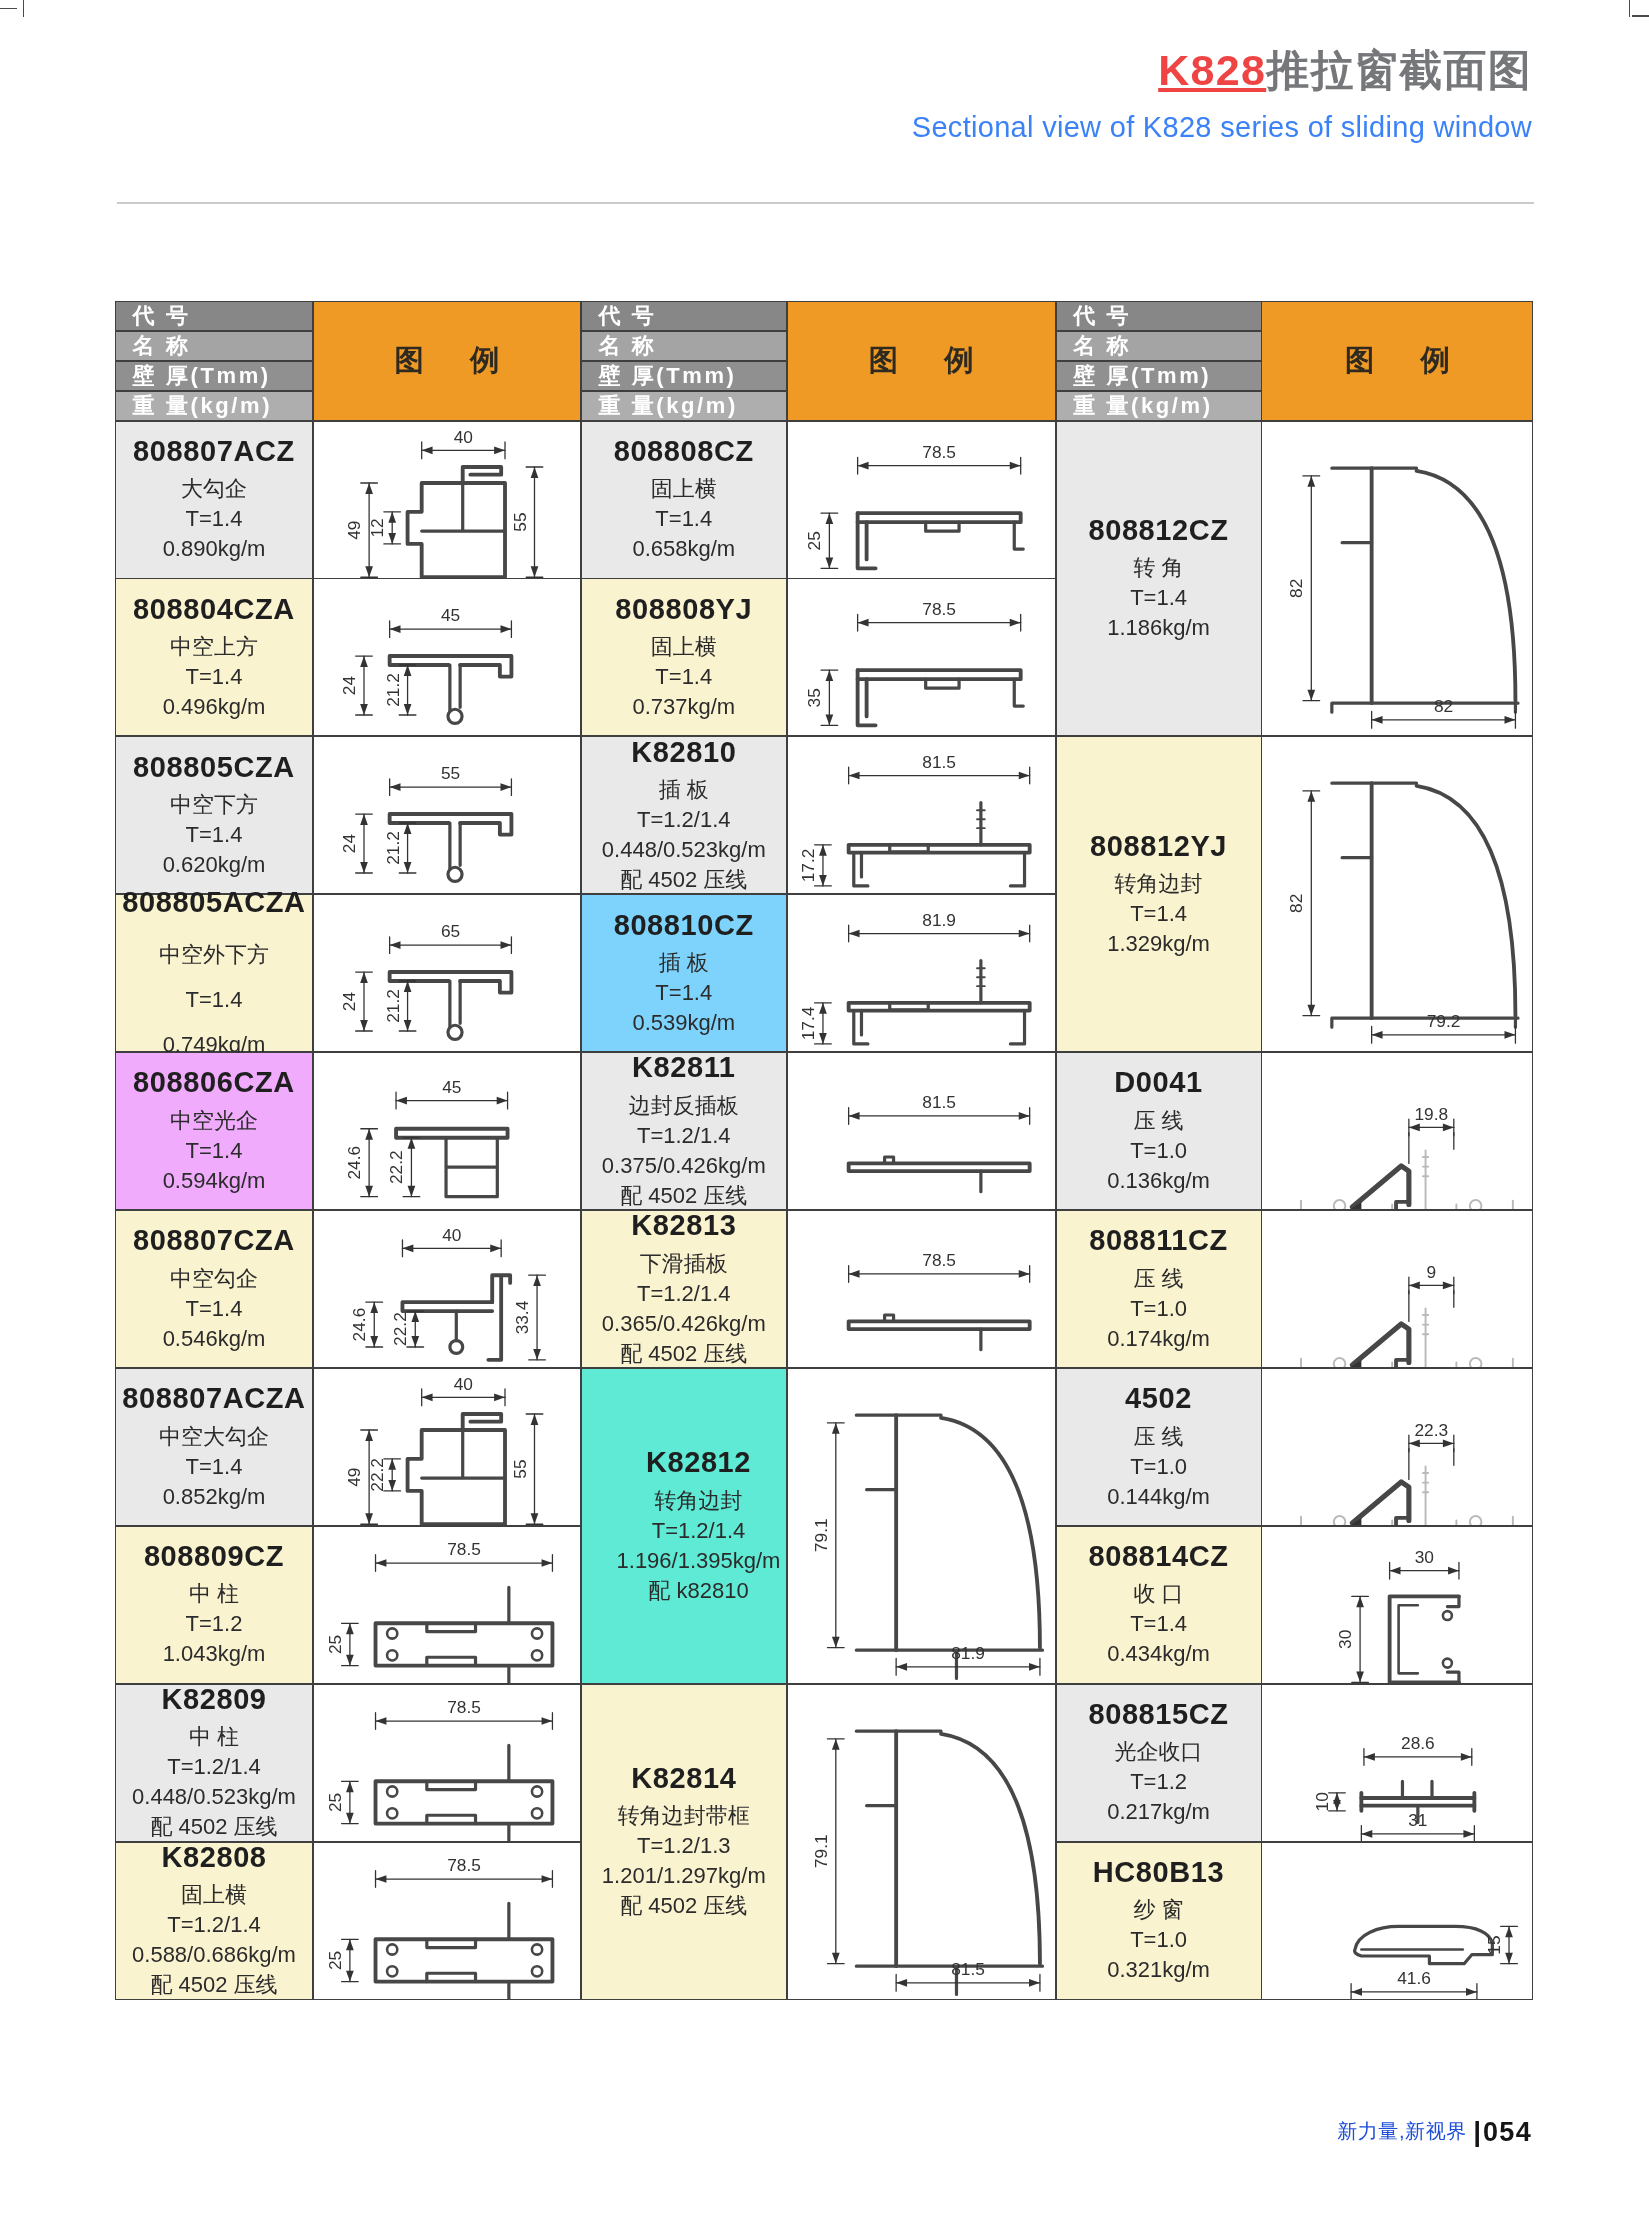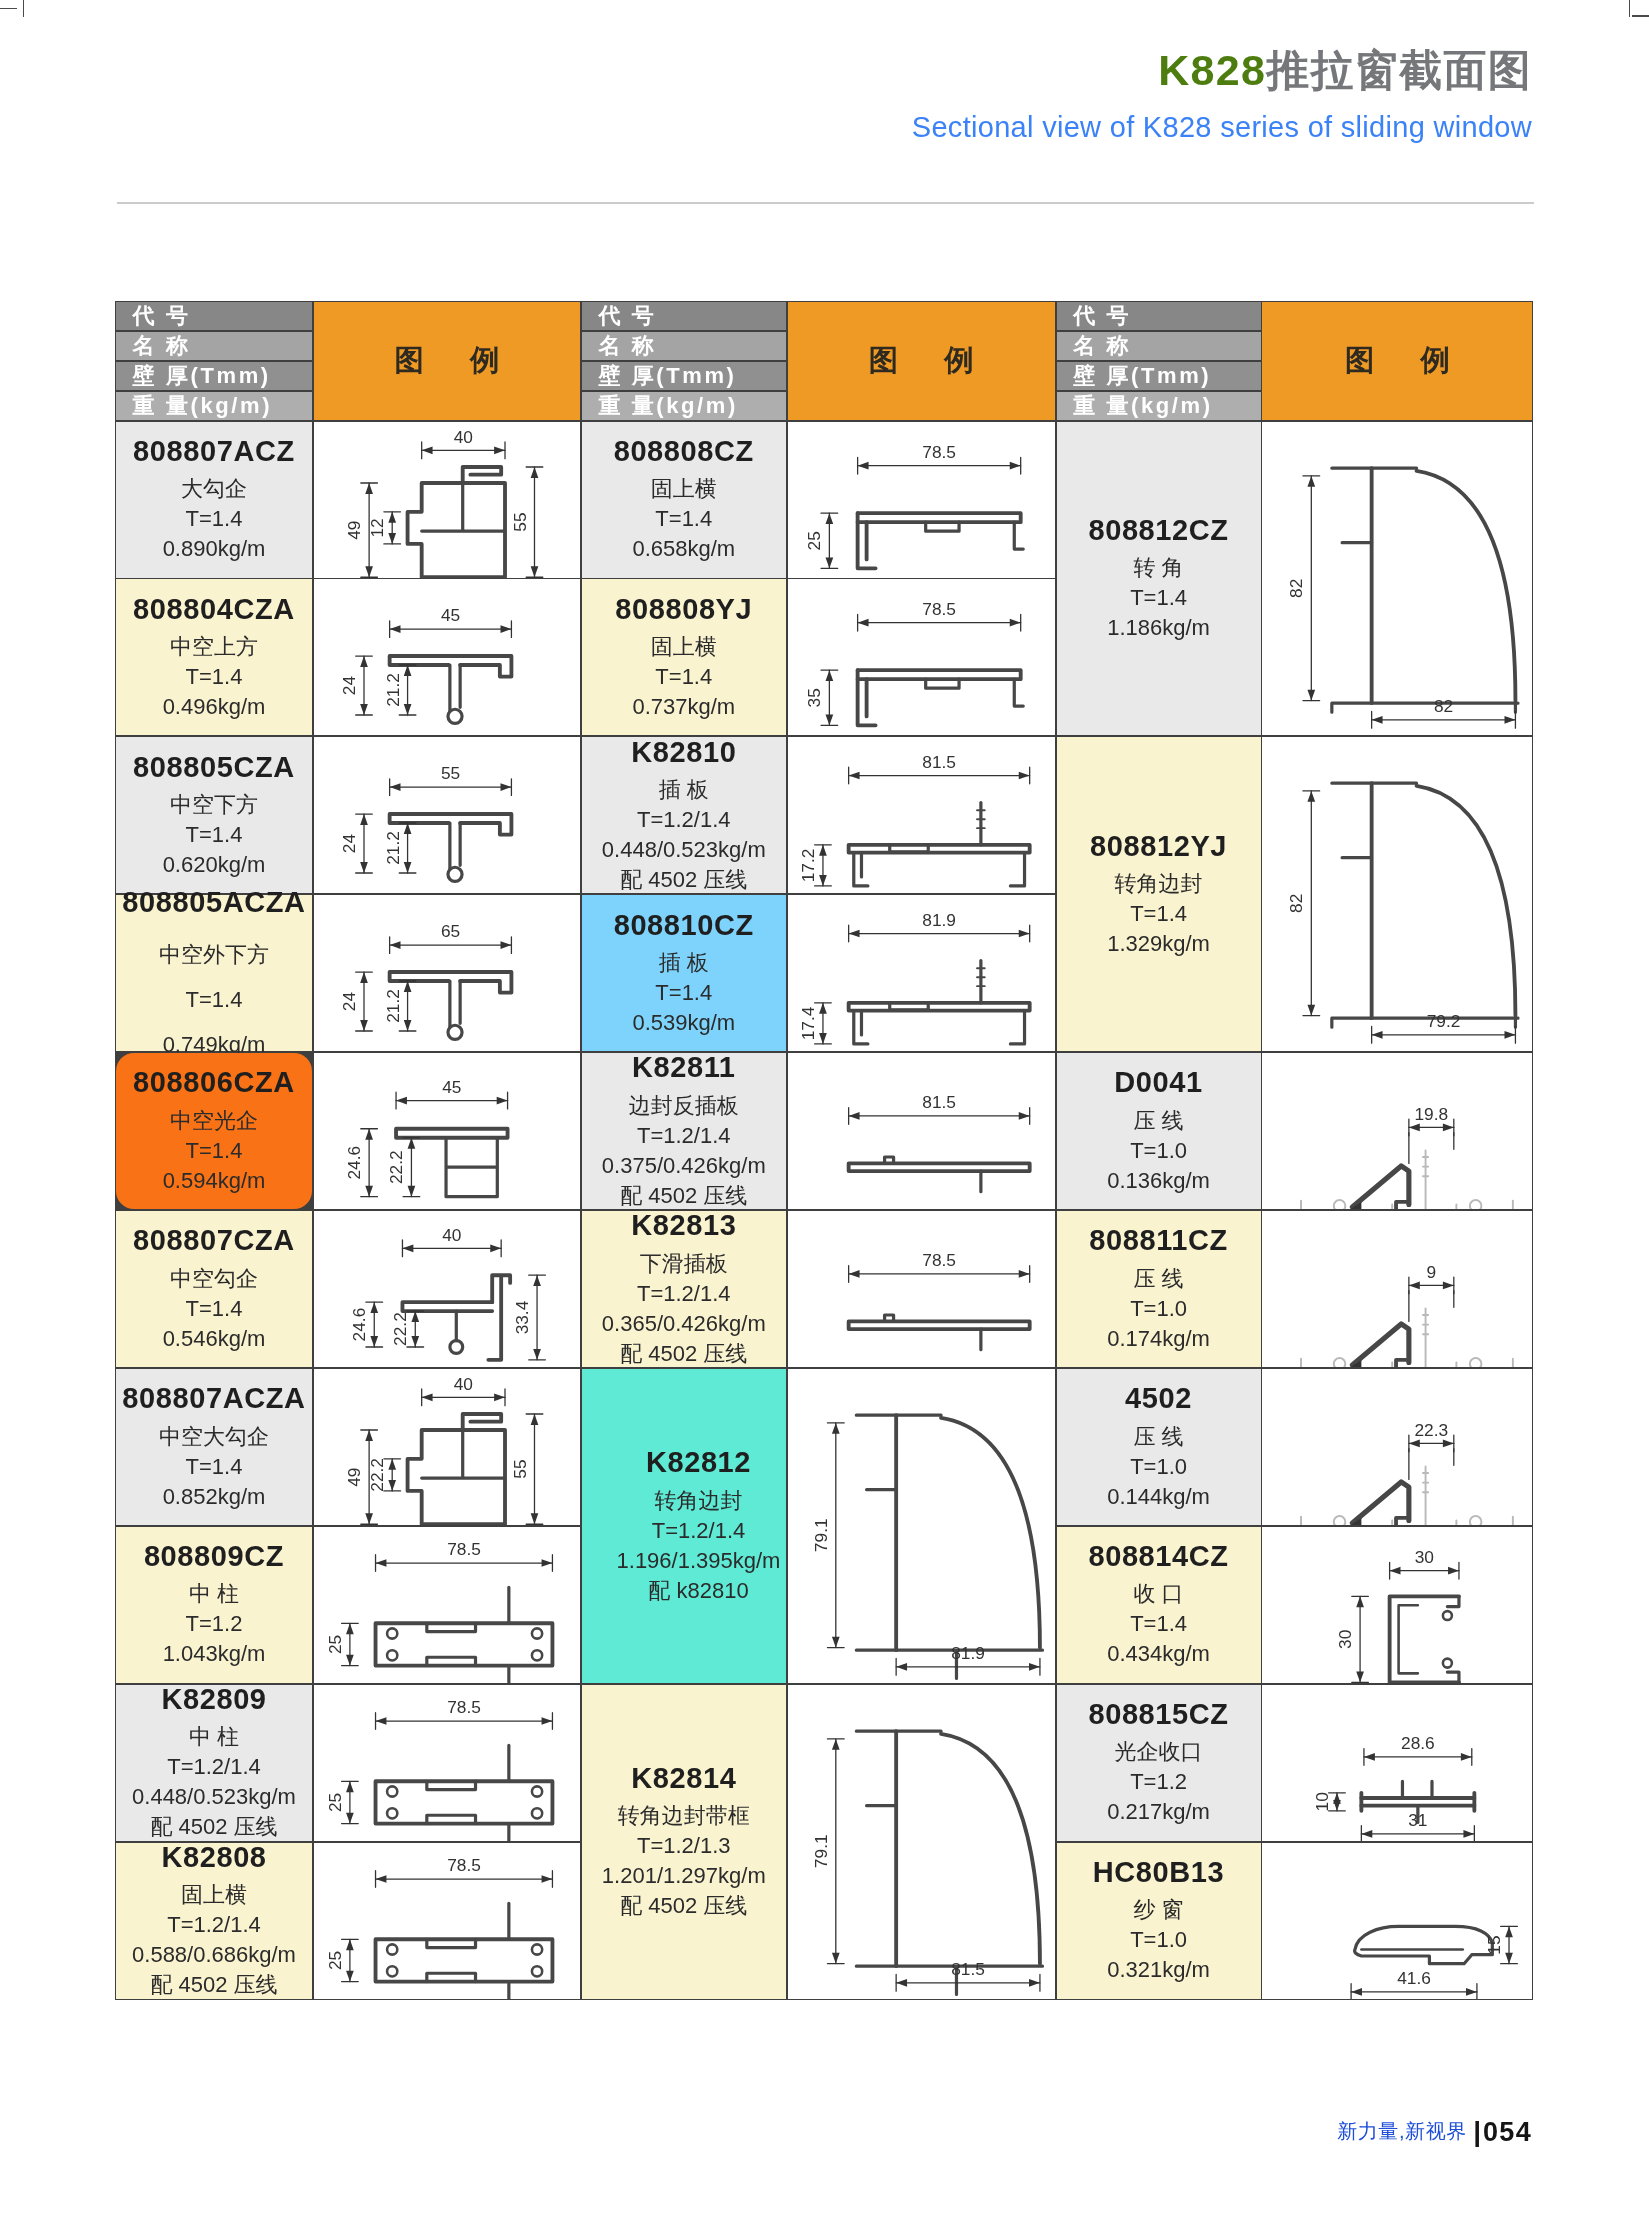--- a/index.html
+++ b/index.html
@@ -5,21 +5,21 @@
   html,body{margin:0;padding:0;background:#ffffff;}
   body{width:1649px;height:2216px;position:relative;font-family:"Liberation Sans",sans-serif;overflow:hidden;}
   .page{position:absolute;inset:0;background:#fff;}
 
   
   .mark{position:absolute;background:#4a4a4a;}
 
   
   .title-block{position:absolute;top:45px;right:117px;text-align:right;}
   .title{font-size:43px;font-weight:bold;color:#76777a;letter-spacing:1.3px;line-height:50px;}
-  .title .accent{color:#4d7c0f;}
+  .title .accent{color:#ef4444;text-decoration:underline;}
   .subtitle{font-size:29px;color:#3b82f6;margin-top:16px;letter-spacing:0.3px;}
   .rule{position:absolute;left:117px;top:202px;width:1417px;height:1.9px;background:#c9cbcd;}
 
   
   .table{
     position:absolute;left:115px;top:301px;
     display:grid;
     grid-template-columns:196px 266px 204px 267px 204px 270px;
     grid-template-rows:28px 28px 28px 28px repeat(10,156px);
     gap:1.9px;background:#3f3f3f;border:1.9px solid #3f3f3f;
@@ -181,21 +181,21 @@
           <path d="M0 0 L17 6 L17 -6 Z" fill="#333" transform="translate(78 120) rotate(90)"></path>
           <path d="M0 0 L17 6 L17 -6 Z" fill="#333" transform="translate(78 212) rotate(-90)"></path>
           <text x="64" y="166" font-size="27" fill="#333" text-anchor="middle" font-family="Liberation Sans, sans-serif" transform="rotate(-90 64 166)">24</text>
           <path d="M146 134 V212" fill="none" stroke="#333" stroke-width="2" stroke-linecap="round" stroke-linejoin="round"></path>
           <path d="M133 134 H159 M133 212 H159" fill="none" stroke="#333" stroke-width="2" stroke-linecap="round" stroke-linejoin="round"></path>
           <path d="M0 0 L17 6 L17 -6 Z" fill="#333" transform="translate(146 134) rotate(90)"></path>
           <path d="M0 0 L17 6 L17 -6 Z" fill="#333" transform="translate(146 212) rotate(-90)"></path>
           <text x="132" y="173" font-size="27" fill="#333" text-anchor="middle" font-family="Liberation Sans, sans-serif" transform="rotate(-90 132 173)">21.2</text>
         </svg>
       </div>
-      <div class="pcell" style="grid-area: 9 / 1 / span 1; background: #f97316; border-radius: 18px;">
+      <div class="pcell" style="grid-area: 9 / 1 / span 1; background: #f0abfc;">
         <div class="code">808806CZA</div>
         <div class="ln">中空光企</div>
         <div class="ln">T=1.4</div>
         <div class="ln">0.594kg/m</div>
       </div>
       <div class="dcell" style="grid-area: 9 / 2 / span 1;">
         <svg viewBox="0 0 415 243" preserveAspectRatio="xMidYMid meet">
           <path d="M128 118 H302 M128 132 H302 M128 118 V132 M302 118 V132" fill="none" stroke="#474747" stroke-width="6" stroke-linecap="round" stroke-linejoin="round"></path>
           <path d="M206 132 V224 H286 V132 M206 178 H286" fill="none" stroke="#474747" stroke-width="5" stroke-linecap="round" stroke-linejoin="round"></path>
           <path d="M128 74 H302" fill="none" stroke="#333" stroke-width="2" stroke-linecap="round" stroke-linejoin="round"></path>

